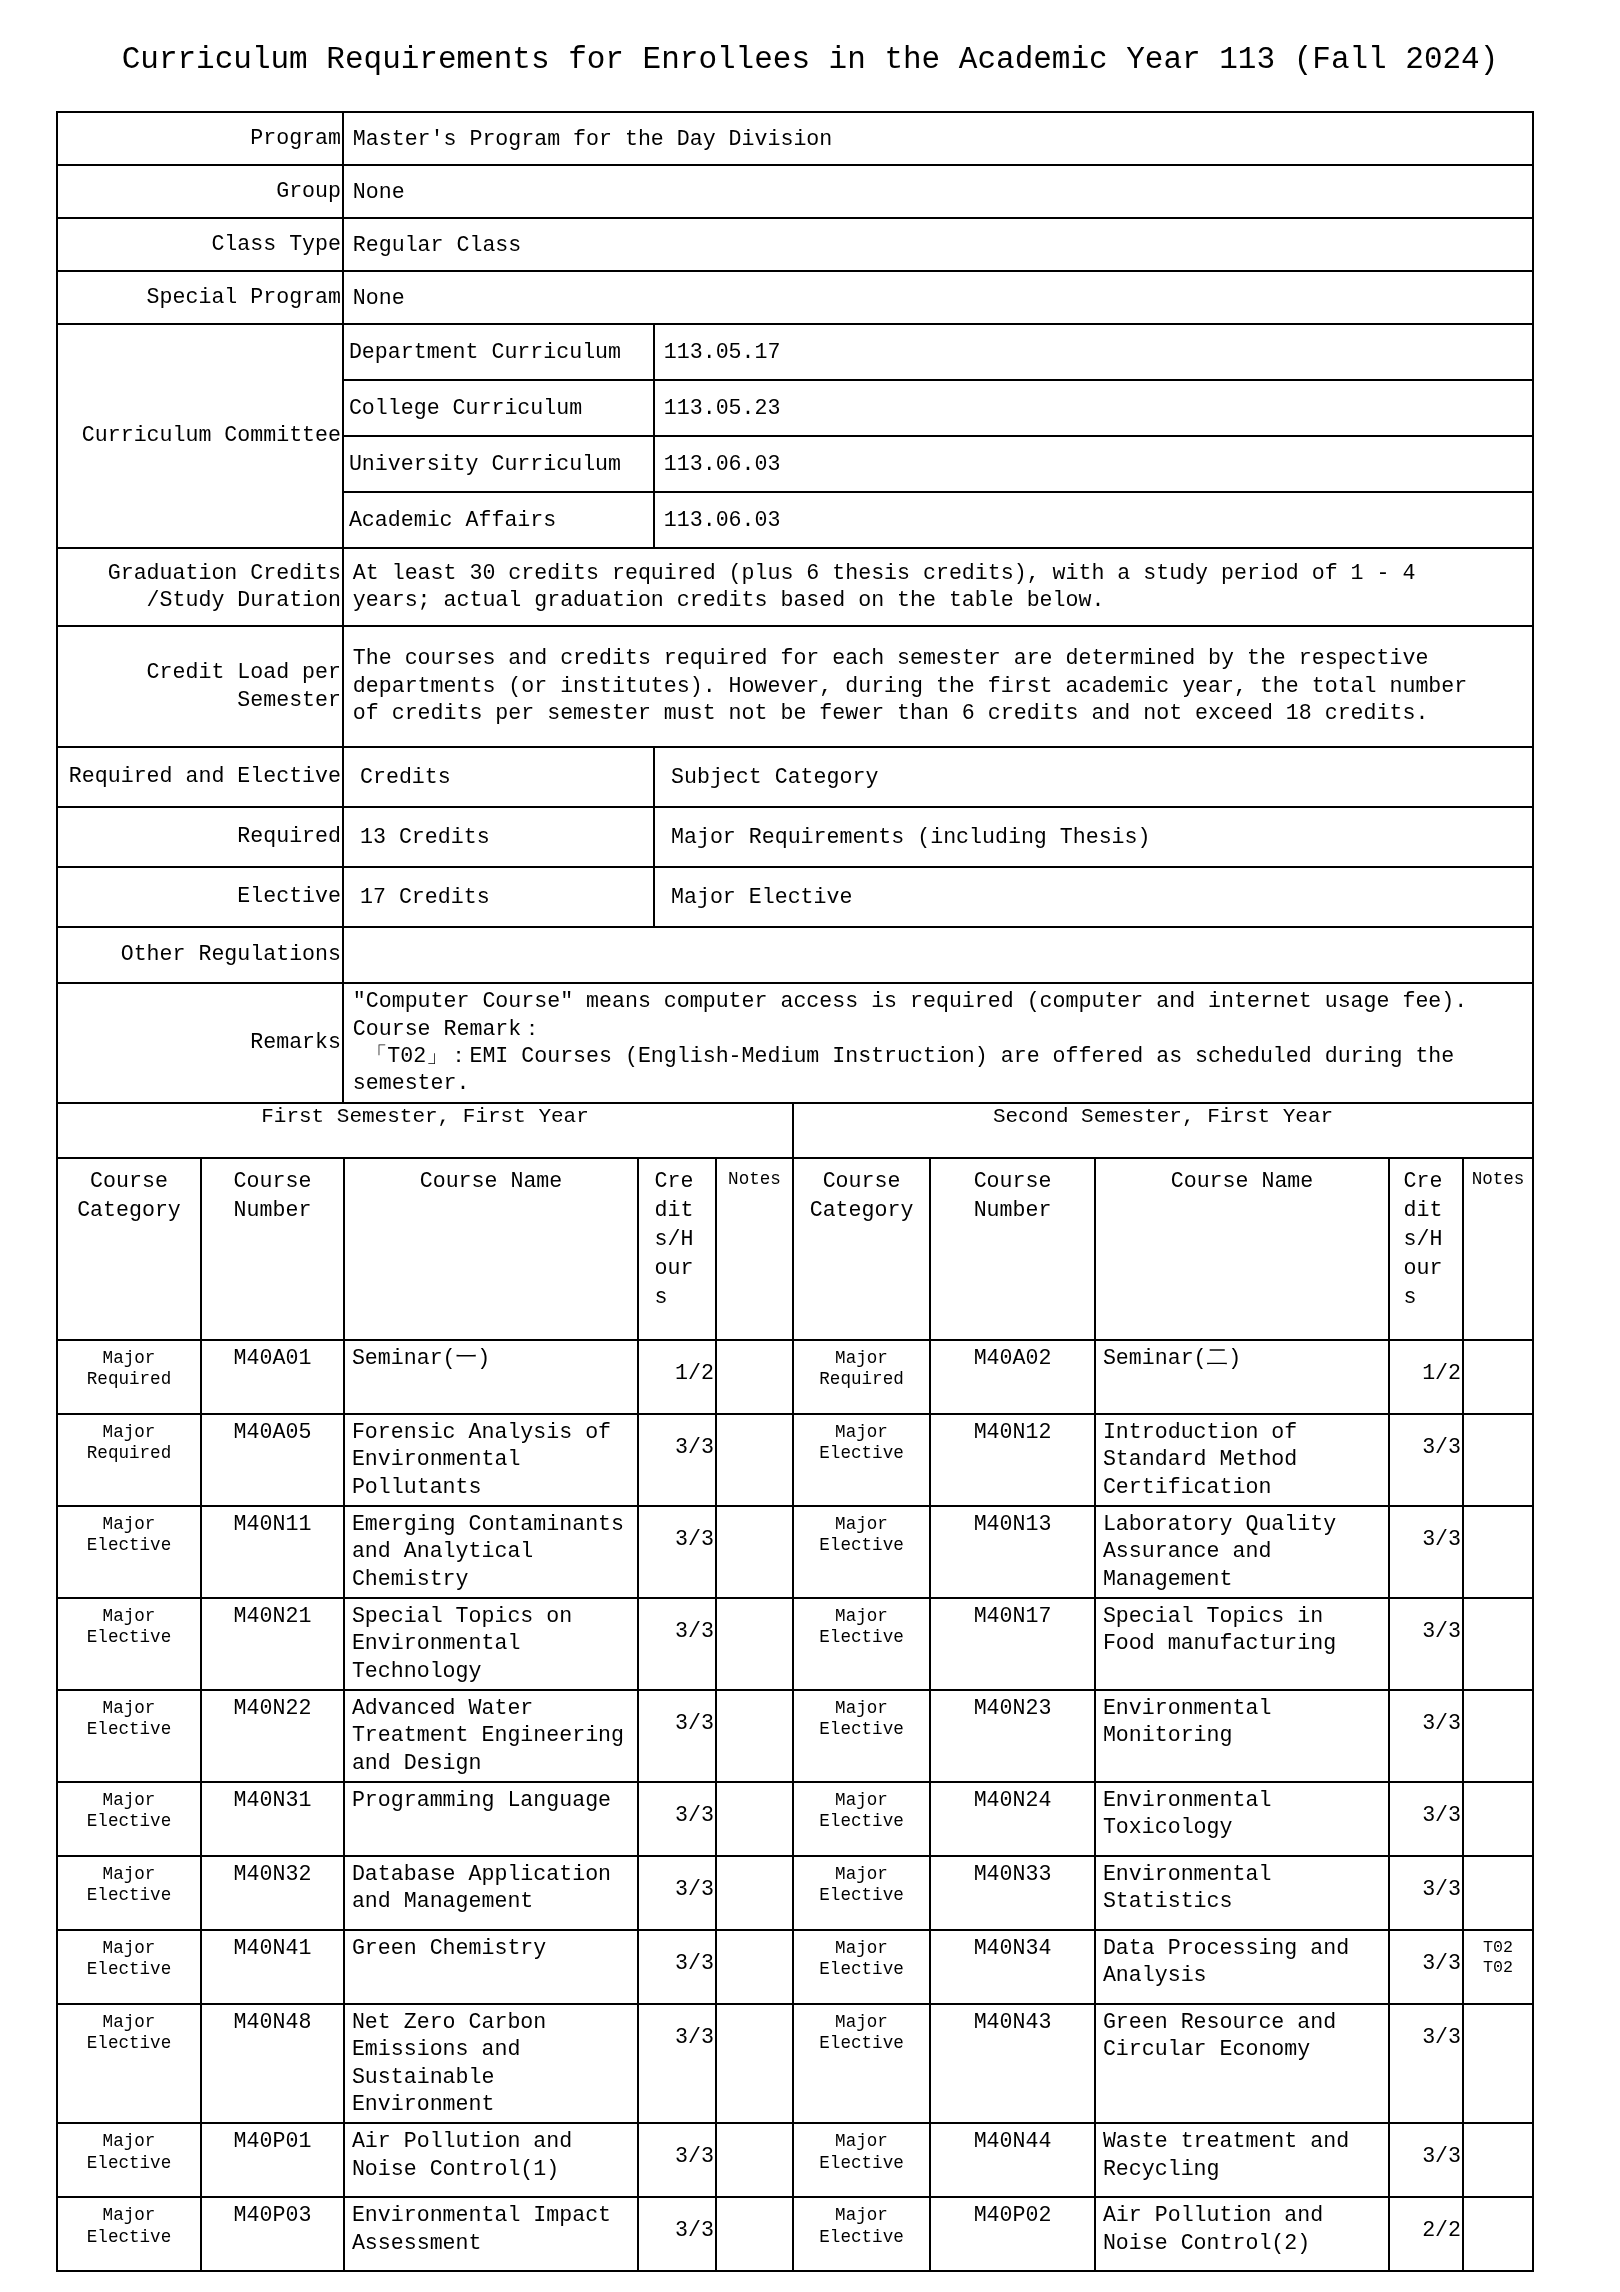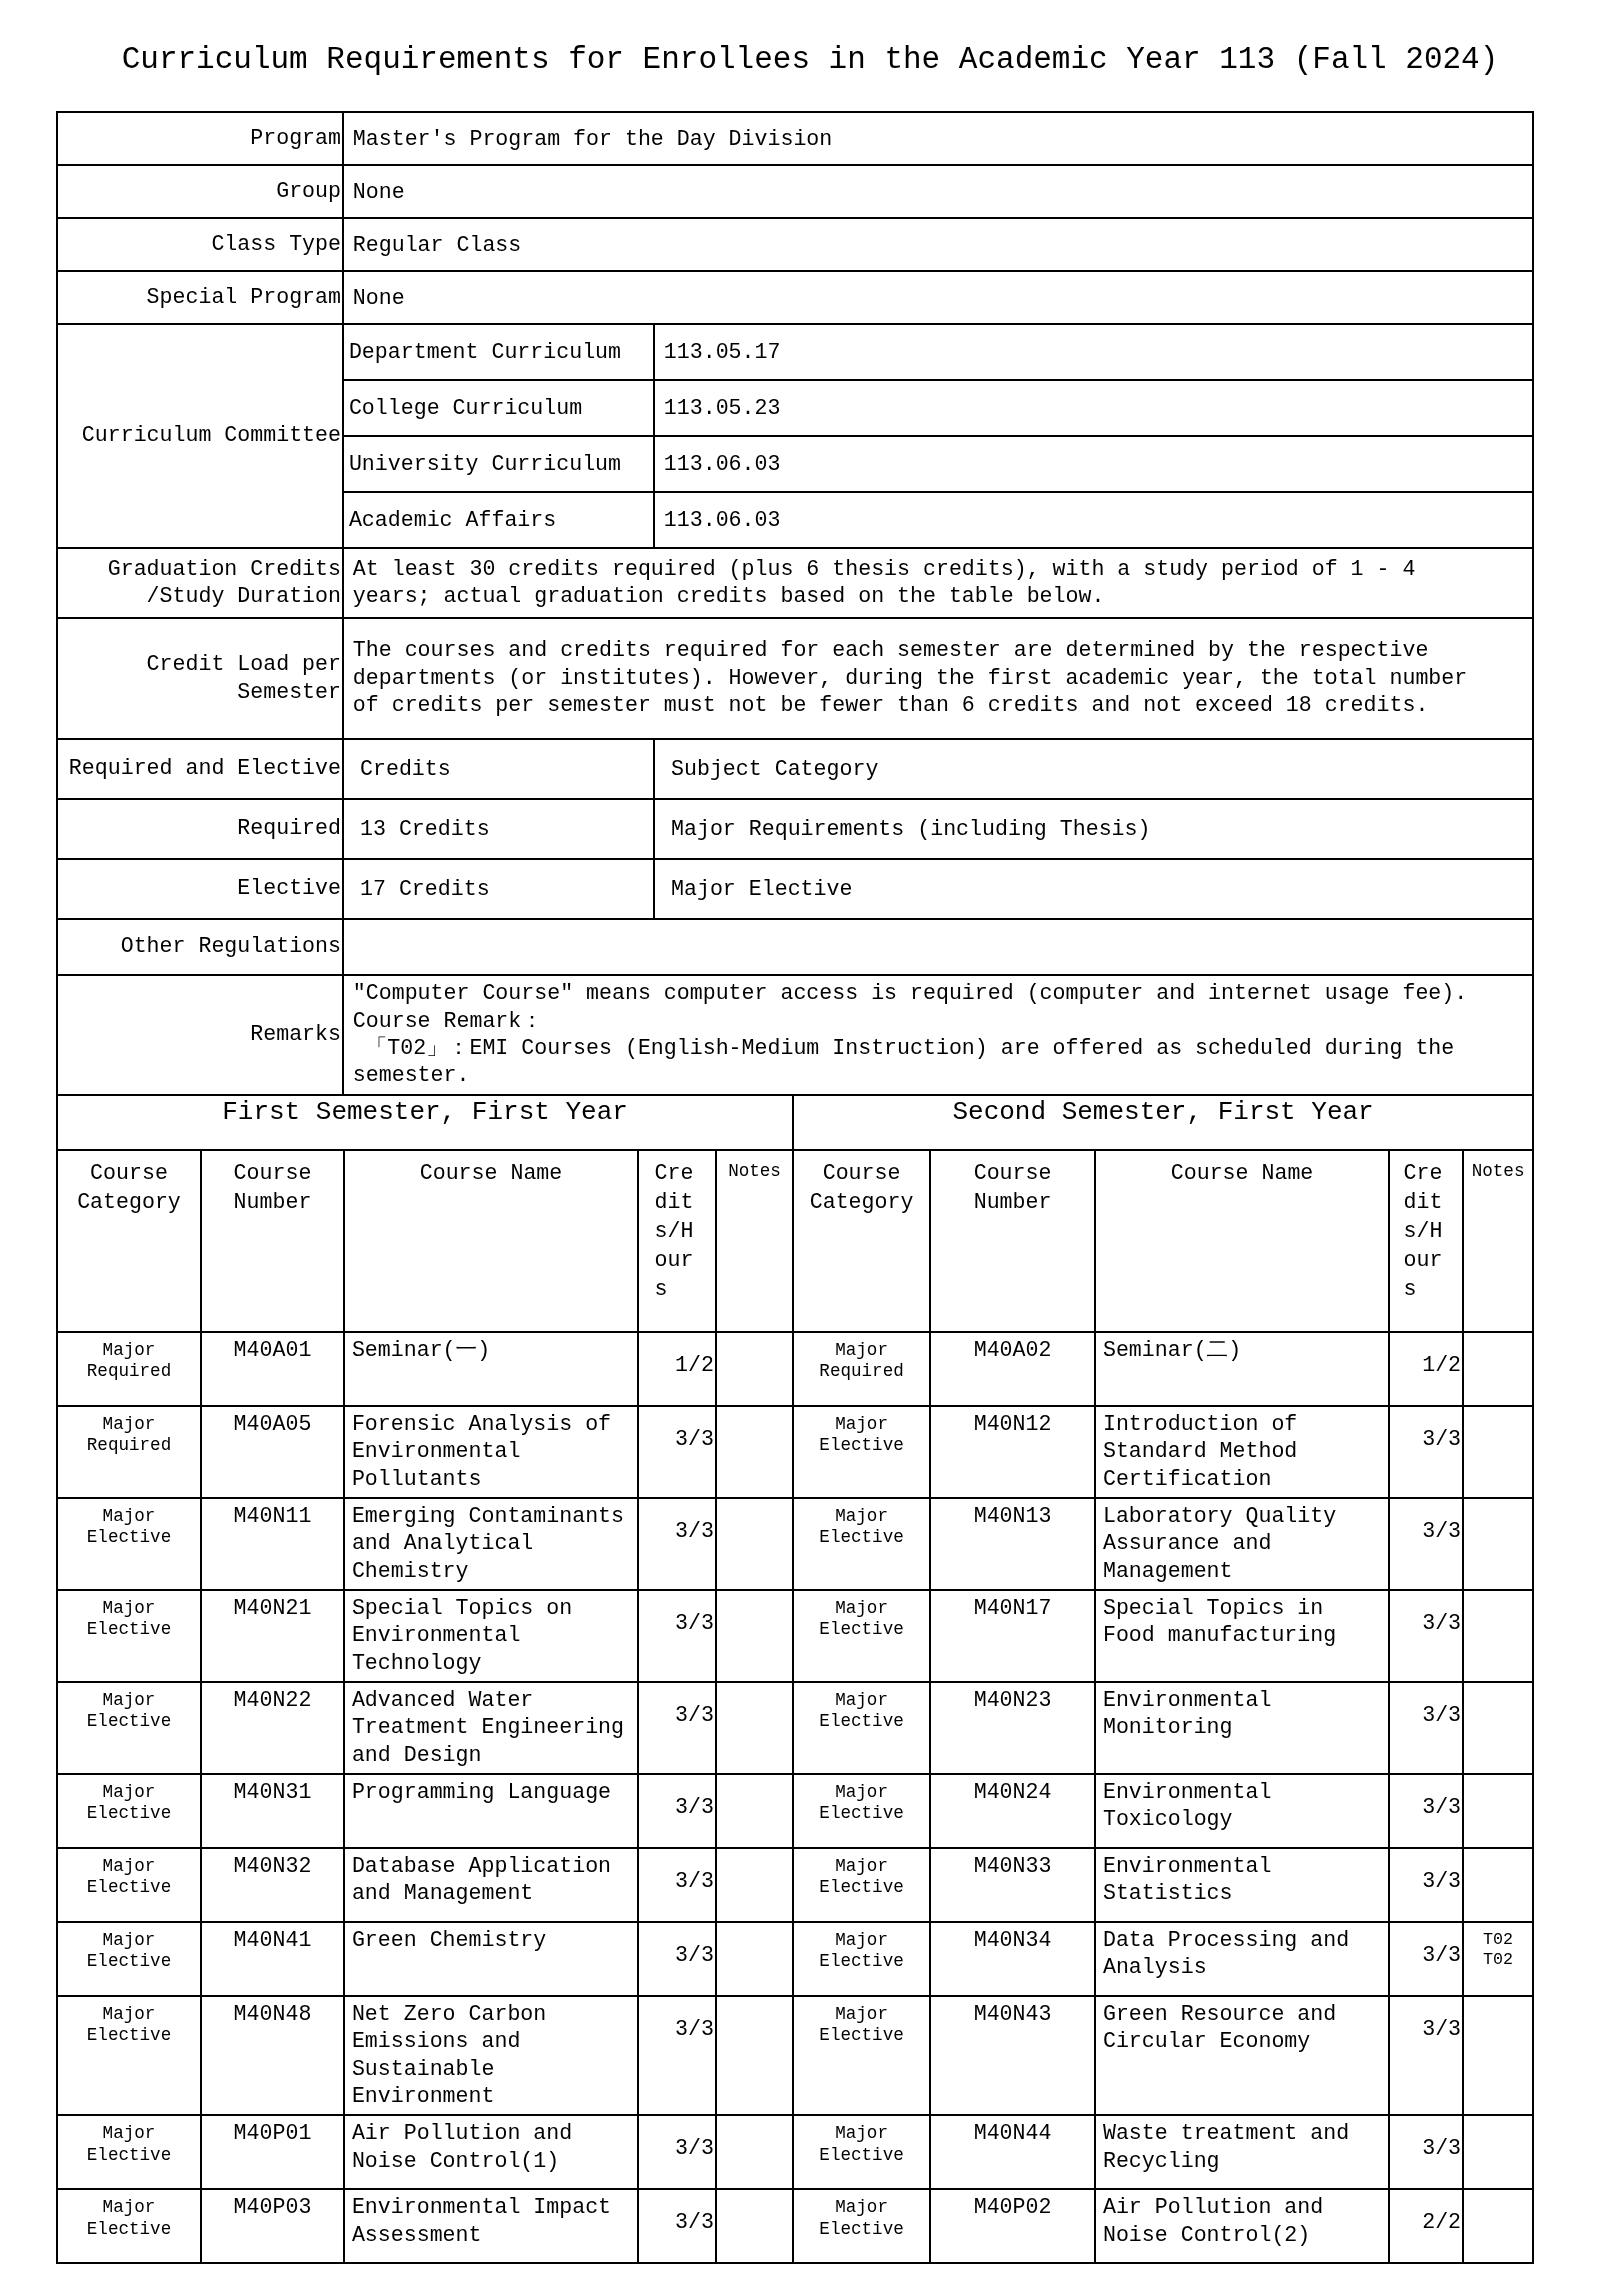--- a/index.html
+++ b/index.html
@@ -15,25 +15,25 @@
   td,th{border:2px solid #000;font-weight:normal;font-size:21.6px;overflow:hidden;}
 
   
   .info-table{margin:35px 0 0 56px;width:1476px;}
   .info-table .lbl{text-align:right;vertical-align:middle;line-height:27.4px;white-space:pre-wrap;}
   .info-table .val{text-align:left;vertical-align:middle;padding-left:8.8px;}
   .info-table .sublbl{text-align:left;vertical-align:middle;padding-left:4.9px;}
   .info-table .par{text-align:left;vertical-align:middle;padding:3.9px 8.8px;line-height:27.4px;white-space:pre-wrap;}
   .info-table .ctr{text-align:left;vertical-align:middle;padding-left:16px;}
   tr.h54{height:53px;} tr.h55{height:60px;} tr.h57{height:56px;}
-  tr.h80{height:70px;} tr.h123{height:121px;} tr.h122{height:120px;}
+  tr.h80{height:78px;} tr.h123{height:121px;} tr.h122{height:120px;}
 
   
   .course-table{margin:-2px 0 0 56px;width:1476px;}
-  .sem-header{height:51px;text-align:center;vertical-align:middle;font-size:26px;}
+  .sem-header{height:51px;text-align:center;vertical-align:middle;font-size:21px;}
   .col-header{height:171px;text-align:center;vertical-align:top;padding-top:7.8px;line-height:29px;}
   .col-header.notes-h{font-size:17.6px;padding-top:5.9px;}
   .credits-head{width:45px;margin:0 auto;text-align:left;word-break:break-all;line-height:29px;}
   .course-table td{vertical-align:top;height:51px;}
   .course-table .cat{font-size:17.6px;text-align:center;padding-top:7px;line-height:21.6px;}
   .course-table .num{text-align:center;padding-top:4.9px;}
   .course-table .name{text-align:left;padding:3.9px 3.9px 3.9px 6.9px;line-height:27.4px;}
   .course-table .cred{text-align:right;padding-top:20px;}
   .course-table .notes{font-size:16.7px;text-align:center;padding-top:6.9px;line-height:20.6px;white-space:pre-wrap;}
 </style>

